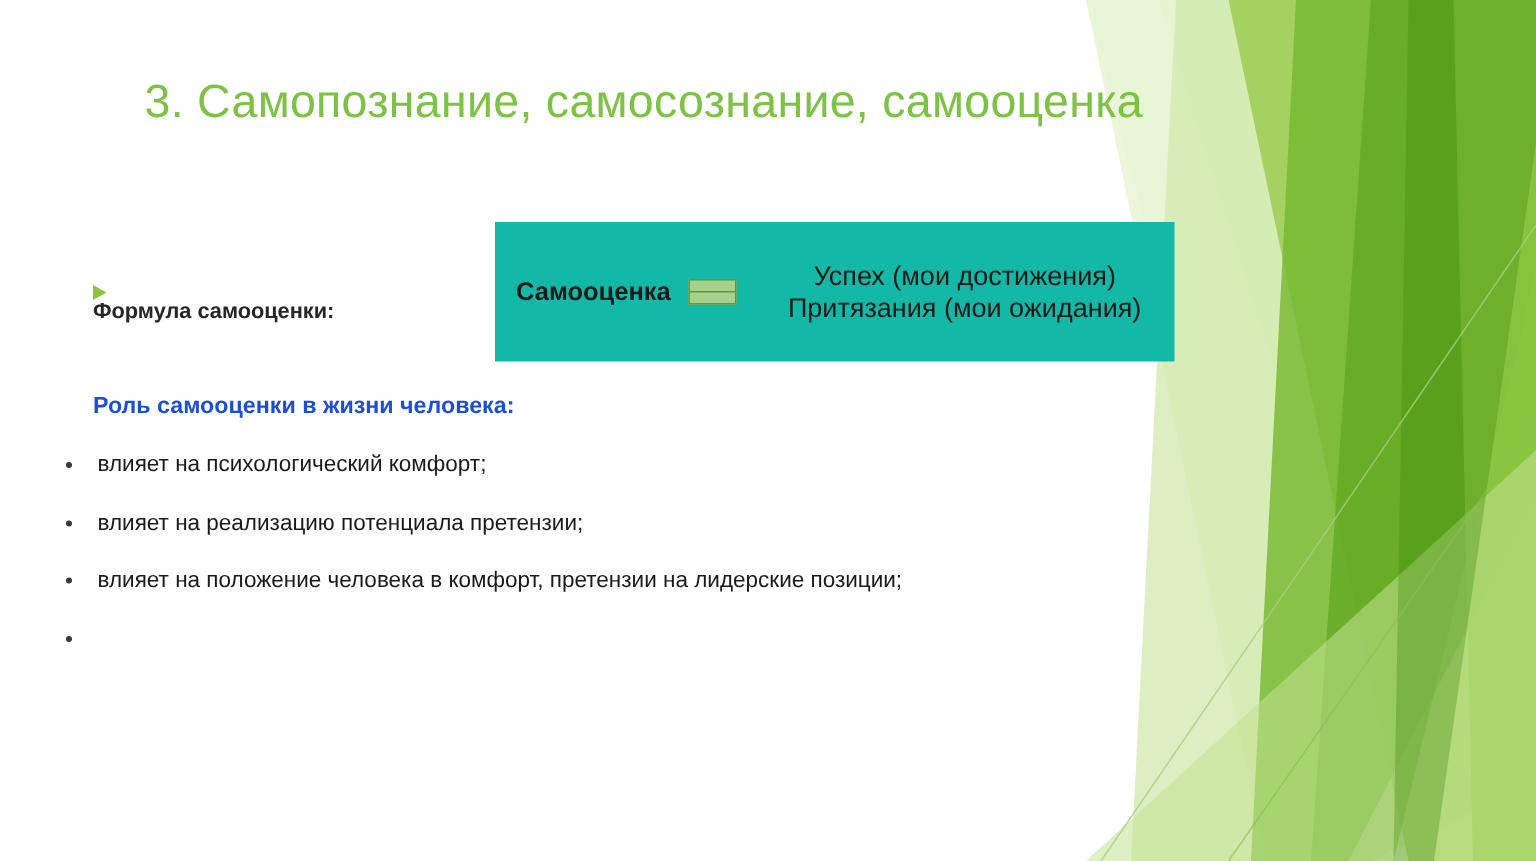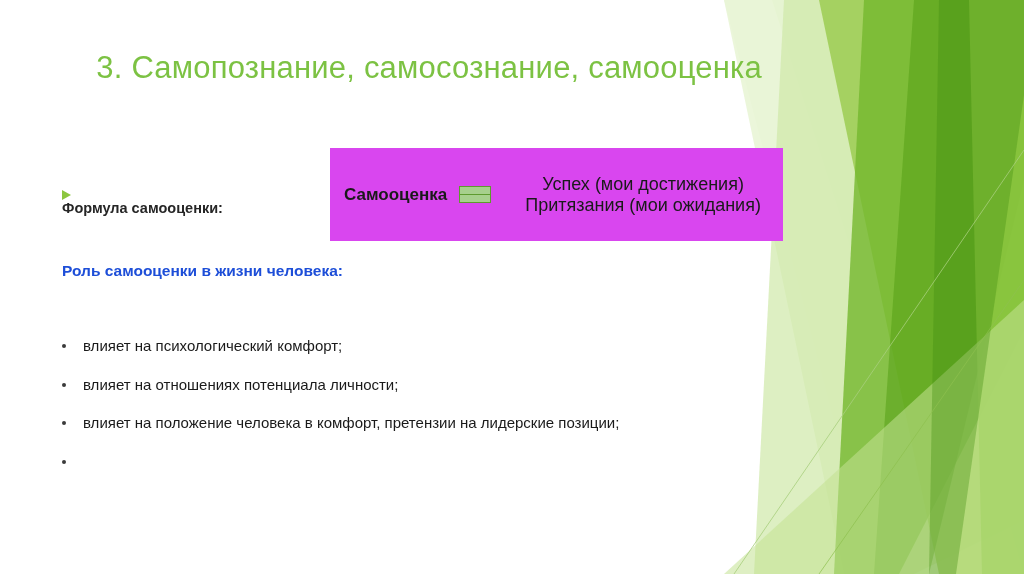--- a/index.html
+++ b/index.html
@@ -69,21 +69,21 @@
     white-space: nowrap;
   }
 
   
   .formula-box {
     position: absolute;
     left: 330px;
     top: 148px;
     width: 453px;
     height: 93px;
-    background: #d946ef;
+    background: #14b8a6;
     display: flex;
     align-items: center;
     box-sizing: border-box;
     padding-left: 14px;
   }
   .formula-label {
     font-size: 17px;
     font-weight: bold;
     color: #1a1a1a;
     margin-right: 12px;
@@ -132,24 +132,23 @@
     top: 262px;
     font-size: 15.5px;
     font-weight: bold;
     color: #1d4ed8;
     white-space: nowrap;
   }
 
   
   .list {
     position: absolute;
-    left: 62px;
+    left: 44px;
     top: 300px;
     width: 740px;
-    margin-top: 36px;
   }
   .list-item {
     display: flex;
     align-items: flex-start;
     margin-bottom: 19px;
   }
   .dot {
     width: 4px;
     height: 4px;
     border-radius: 50%;
@@ -206,21 +205,21 @@
 
   <div class="section-head">Роль самооценки в жизни человека:</div>
 
   <div class="list">
     <div class="list-item">
       <span class="dot"></span>
       <span class="txt">влияет на психологический комфорт;</span>
     </div>
     <div class="list-item">
       <span class="dot"></span>
-      <span class="txt">влияет на отношениях потенциала личности;</span>
+      <span class="txt">влияет на реализацию потенциала претензии;</span>
     </div>
     <div class="list-item">
       <span class="dot"></span>
       <span class="txt">влияет на положение человека в комфорт, претензии на лидерские позиции;</span>
     </div>
     <div class="list-item">
       <span class="dot"></span>
     </div>
   </div>
 

